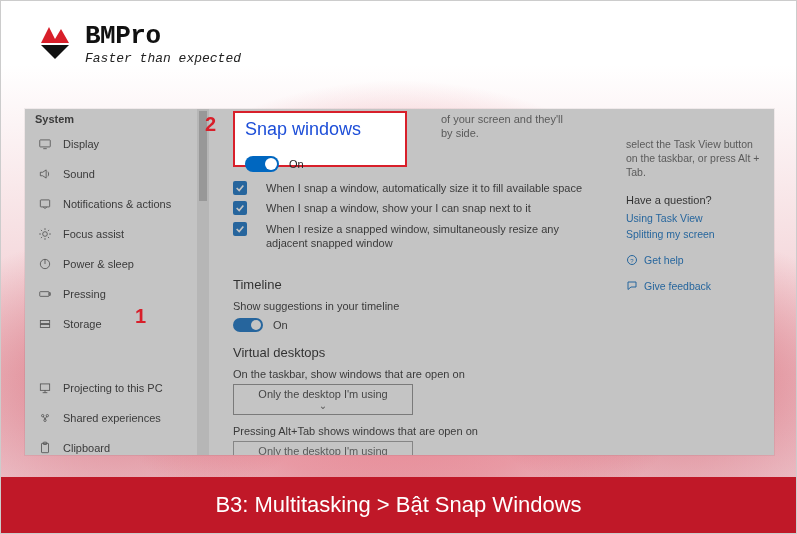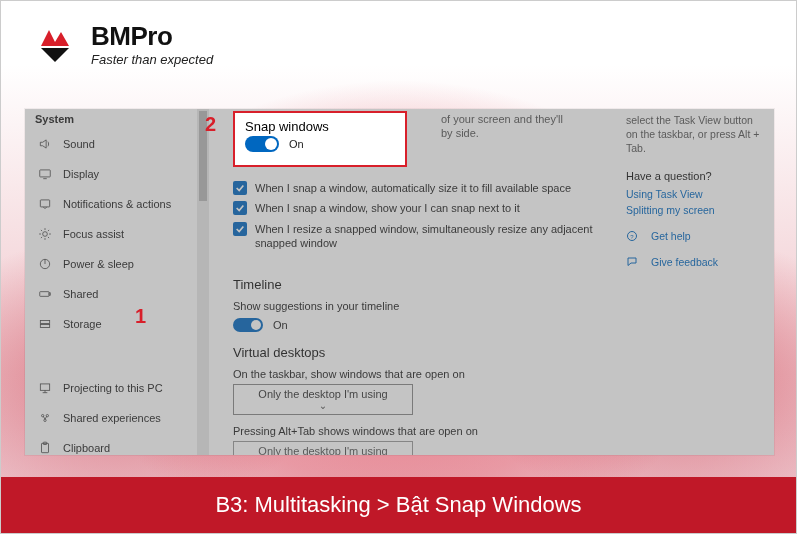--- a/index.html
+++ b/index.html
@@ -17,22 +17,23 @@
     inset: 0;
     background:
       radial-gradient(ellipse 400px 300px at 50% 60%, rgba(220,40,60,0.55), rgba(220,40,60,0.25) 55%, rgba(255,255,255,0) 80%),
       radial-gradient(ellipse 300px 200px at 15% 70%, rgba(190,20,40,0.45), rgba(255,255,255,0) 70%),
       radial-gradient(ellipse 300px 200px at 85% 70%, rgba(190,20,40,0.45), rgba(255,255,255,0) 70%),
       linear-gradient(#fff 0%, #fff 12%, rgba(240,200,205,0.5) 40%, rgba(230,160,170,0.6) 70%, rgba(220,140,155,0.6) 100%);
   }
   .logo-wrap {
     position: absolute;
     left: 34px; top: 20px;
-    display: flex; align-items: center; gap: 16px;
+    display: flex; gap: 10px;
     z-index: 3;
+    font-family: Liberation Mono, monospace;
   }
   .logo-mark svg { display:block; }
   .logo-text .brand {
     font-weight: 800; font-size: 26px; color: #111; letter-spacing: -0.5px;
   }
   .logo-text .tag {
     font-size: 13px; font-style: italic; color: #222;
   }
 
   .settings-window {
@@ -84,61 +85,61 @@
     position: absolute; left: 228px; top: 3px; font-size: 11px; color:#555; line-height:1.3;
   }
   .snap-card {
     position: absolute; left: 20px; top: 2px;
     width: 174px; height: 56px;
     background: #fff;
     border: 2px solid #d81f2a;
     padding: 6px 10px;
     z-index: 6;
   }
-  .snap-card .title { font-size: 13px; color:#000000; margin-bottom:2px; }
+  .snap-card .title { font-size: 18px; color:#1d4ed8; margin-bottom:16px; }
   .snap-card .row { display:flex; align-items:center; gap:10px; }
   .toggle {
     width: 34px; height: 16px; border-radius: 8px; position: relative;
     background: #0067c0;
   }
   .toggle .knob {
     position:absolute; width:12px; height:12px; border-radius:50%; background:#fff;
     top:2px; right:2px;
   }
   .toggle.small { width:30px; height:14px; }
   .toggle.small .knob { width:10px; height:10px; top:2px; right:2px; }
 
   .chk-list {
     position:absolute; left:20px; top:72px; right:180px;
   }
-  .chk-row { display:flex; align-items:flex-start; gap:8px; margin-bottom:6px; line-height:1.3; }
+  .chk-row { display:flex; align-items:flex-start; gap:19px; margin-bottom:6px; line-height:1.3; }
   .chk {
     width:14px; height:14px; flex:0 0 14px; background:#0067c0; border-radius:2px;
     display:flex; align-items:center; justify-content:center;
   }
   .chk svg { width:10px; height:10px; stroke:#fff; fill:none; stroke-width:2; }
 
   .section-h { font-size:13px; color:#111; margin-bottom:8px; }
   .timeline-block { position:absolute; left:20px; top:168px; }
   .vd-block { position:absolute; left:20px; top:236px; }
 
   .select {
     display:inline-flex; align-items:center; justify-content:space-between;
     border:1px solid #888; background:#fff; padding:3px 8px; font-size:11px;
     width:180px; margin-top:4px; color:#333;flex-direction:column;
   }
   .select .chev { font-size:10px; color:#555; }
 
   .right-col {
     position:absolute; right:8px; top:4px; width:140px; font-size:10.5px; color:#333;
   }
-  .right-col .faint { color:#555; line-height:1.35; margin-bottom:14px; }
+  .right-col .faint { color:#555; line-height:1.35; margin-bottom:14px;margin-top:24px; }
   .right-col .q { font-size:11px; color:#111; margin-bottom:6px; }
   .right-col a.link { color:#0067c0; display:block; margin-bottom:4px; text-decoration:none; cursor:pointer; }
-  .right-col .help-row { display:flex; align-items:center; gap:13px; color:#0067c0; margin-top:14px; font-size:10.5px; cursor:pointer;}
+  .right-col .help-row { display:flex; align-items:center; gap:6px; color:#0067c0; margin-top:14px; font-size:10.5px; cursor:pointer;}
   .right-col .help-row svg { width:12px; height:12px; fill:#0067c0; }
 
   .callout-num {
     position:absolute; font-size:20px; font-weight:700; color:#d81f2a; z-index:7;
   }
   .callout-1 { left:110px; top:196px; }
   .callout-2 { left:180px; top:4px; }
   .multitask-highlight {
     position:absolute; left:2px; top:232px; width:160px; height:34px;
     border:2px solid #d81f2a; background:#fff; z-index:6;
@@ -172,38 +173,38 @@
   </span>
 </div>
 
 <div class="settings-window">
   <div class="win-title">System</div>
 
   <div class="sidebar" id="sidebar">
       <div class="sidebar-item">
         <span class="icon">
           <svg viewBox="0 0 24 24">
+            <rect x="3" y="5" width="18" height="12" rx="1"></rect>
+            <line x1="9" y1="20" x2="15" y2="20"></line>
+          </svg>
+        </span>
+        <span>Display</span>
+      </div>
+      <div class="sidebar-item">
+        <span class="icon">
+          <svg viewBox="0 0 24 24">
             <path d="M4 9v6h4l6 4V5l-6 4H4z"></path>
             <path d="M17 8c1.5 1.5 1.5 6.5 0 8"></path>
           </svg>
         </span>
         <span>Sound</span>
       </div>
       <div class="sidebar-item">
         <span class="icon">
           <svg viewBox="0 0 24 24">
-            <rect x="3" y="5" width="18" height="12" rx="1"></rect>
-            <line x1="9" y1="20" x2="15" y2="20"></line>
-          </svg>
-        </span>
-        <span>Display</span>
-      </div>
-      <div class="sidebar-item">
-        <span class="icon">
-          <svg viewBox="0 0 24 24">
             <rect x="4" y="5" width="16" height="12" rx="1"></rect>
             <path d="M9 17l3 3 3-3"></path>
           </svg>
         </span>
         <span>Notifications &amp; actions</span>
       </div>
       <div class="sidebar-item">
         <span class="icon">
           <svg viewBox="0 0 24 24">
             <circle cx="12" cy="12" r="4"></circle>
@@ -221,21 +222,21 @@
         </span>
         <span>Power &amp; sleep</span>
       </div>
       <div class="sidebar-item">
         <span class="icon">
           <svg viewBox="0 0 24 24">
             <rect x="3" y="8" width="16" height="8" rx="1"></rect>
             <rect x="19" y="10" width="2" height="4"></rect>
           </svg>
         </span>
-        <span>Shared</span>
+        <span>Pressing</span>
       </div>
       <div class="sidebar-item">
         <span class="icon">
           <svg viewBox="0 0 24 24">
             <rect x="4" y="6" width="16" height="5"></rect>
             <rect x="4" y="13" width="16" height="5"></rect>
           </svg>
         </span>
         <span>Storage</span>
       </div>

